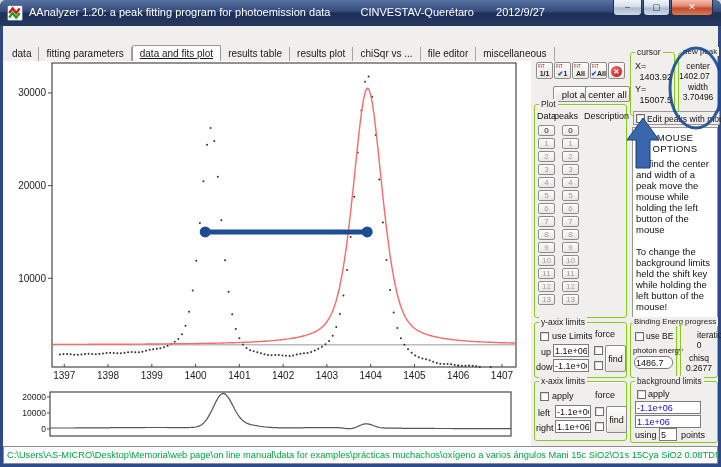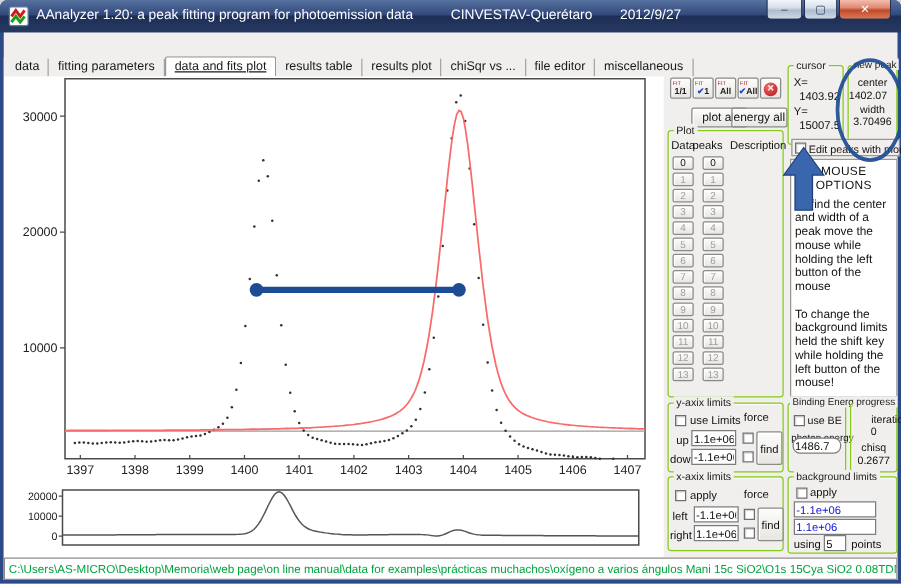--- a/index.html
+++ b/index.html
@@ -287,21 +287,21 @@
 
   <div class="group rp" style="left:678px;top:52px;width:40px;height:70px">
     <span class="cap" style="font-size:8px;left:2px">new peak</span>
     <span class="lbl" style="left:0;top:8px;width:38px;text-align:center;font-size:8.5px">center</span>
     <span class="lbl" style="left:0;top:18px;width:38px;text-align:left;font-size:8.5px">1402.07</span>
     <span class="lbl" style="left:0;top:29px;width:38px;text-align:center;font-size:8.5px">width</span>
     <span class="lbl" style="left:0;top:39px;width:38px;text-align:center;font-size:8.5px">3.70496</span>
   </div>
 
   <button class="btn rp" style="left:553px;top:86px;width:45px;height:16px">plot all</button>
-  <button class="btn rp" style="left:585px;top:86px;width:45px;height:16px">energy all</button>
+  <button class="btn rp" style="left:585px;top:86px;width:45px;height:16px">center all</button>
 
   <div class="group rp" style="left:534px;top:104px;width:93px;height:214px">
     <span class="cap">Plot</span>
     <span class="lbl" style="left:2px;top:6px">Data</span>
     <span class="lbl" style="left:19px;top:6px">peaks</span>
     <span class="lbl" style="left:49px;top:6px">Description</span>
     <div id="plot-rows" style="position:absolute;left:3px;top:20px;width:86px;height:188px">
         <button class="btn mini" style="left: 0px; top: 0px; position: absolute;">0</button>
         <button class="btn mini" style="left: 24px; top: 0px; position: absolute;">0</button>
         <button class="btn mini dis" style="left: 0px; top: 13px; position: absolute;">1</button>
@@ -358,21 +358,21 @@
     <input class="field" style="left: 18px; top: 36px; width: 36px;" value="-1.1e+06">
     <span class="cb" style="left:59px;top:38px"></span>
     <button class="btn" style="position:absolute;left:70px;top:22px;width:21px;height:27px;font-size:9px">find</button>
   </div>
 
   <div class="group rp" style="left:630px;top:322px;width:47px;height:56px">
     <span class="cap" style="font-size:7.8px;left:1px">Binding Energy</span>
     <span class="cb" style="left:4px;top:9px"></span>
     <span class="lbl" style="left:15px;top:8px;font-size:8.5px">use BE</span>
     <span class="lbl" style="left:2px;top:23px;font-size:7.8px">photon energy</span>
-    <input class="field" style="left: 3px; top: 27px; width: 39px; border-radius: 6px;" value="1486.7">
+    <input class="field" style="left: 3px; top: 33px; width: 39px; border-radius: 6px;" value="1486.7">
   </div>
 
   <div class="group rp" style="left:680px;top:322px;width:38px;height:56px">
     <span class="cap" style="font-size:8px;left:2px">progress</span>
     <span class="lbl" style="left:16px;top:7px;width:36px;font-size:8.5px">iteration</span>
     <span class="lbl" style="left:0;top:17px;width:36px;text-align:center;font-size:8.5px">0</span>
     <span class="lbl" style="left:0;top:30px;width:36px;text-align:center;font-size:8.5px">chisq</span>
     <span class="lbl" style="left:0;top:40px;width:36px;text-align:center;font-size:8.5px">0.2677</span>
   </div>
 

